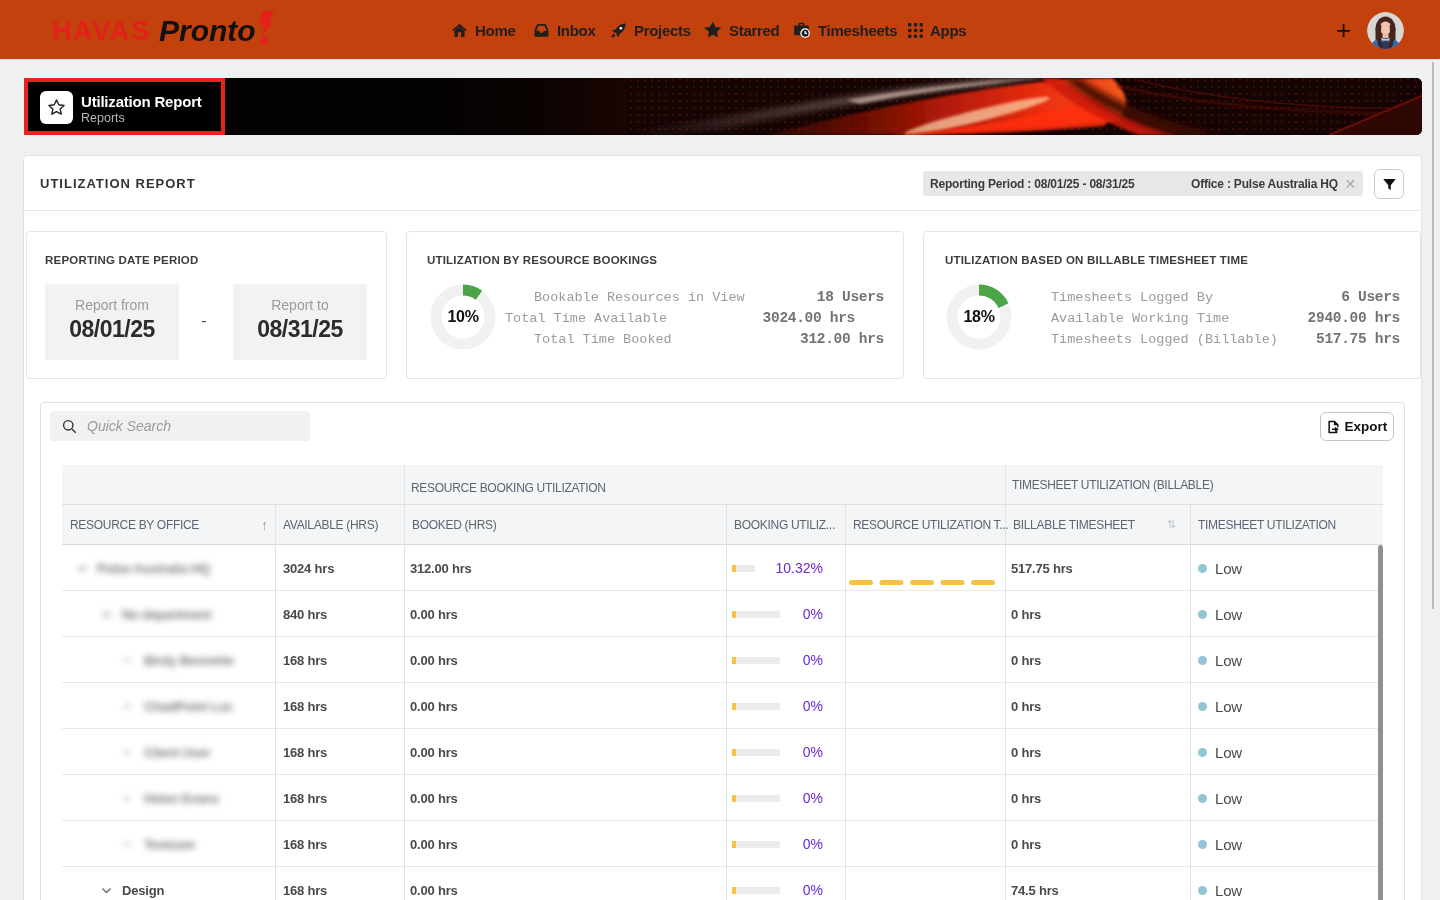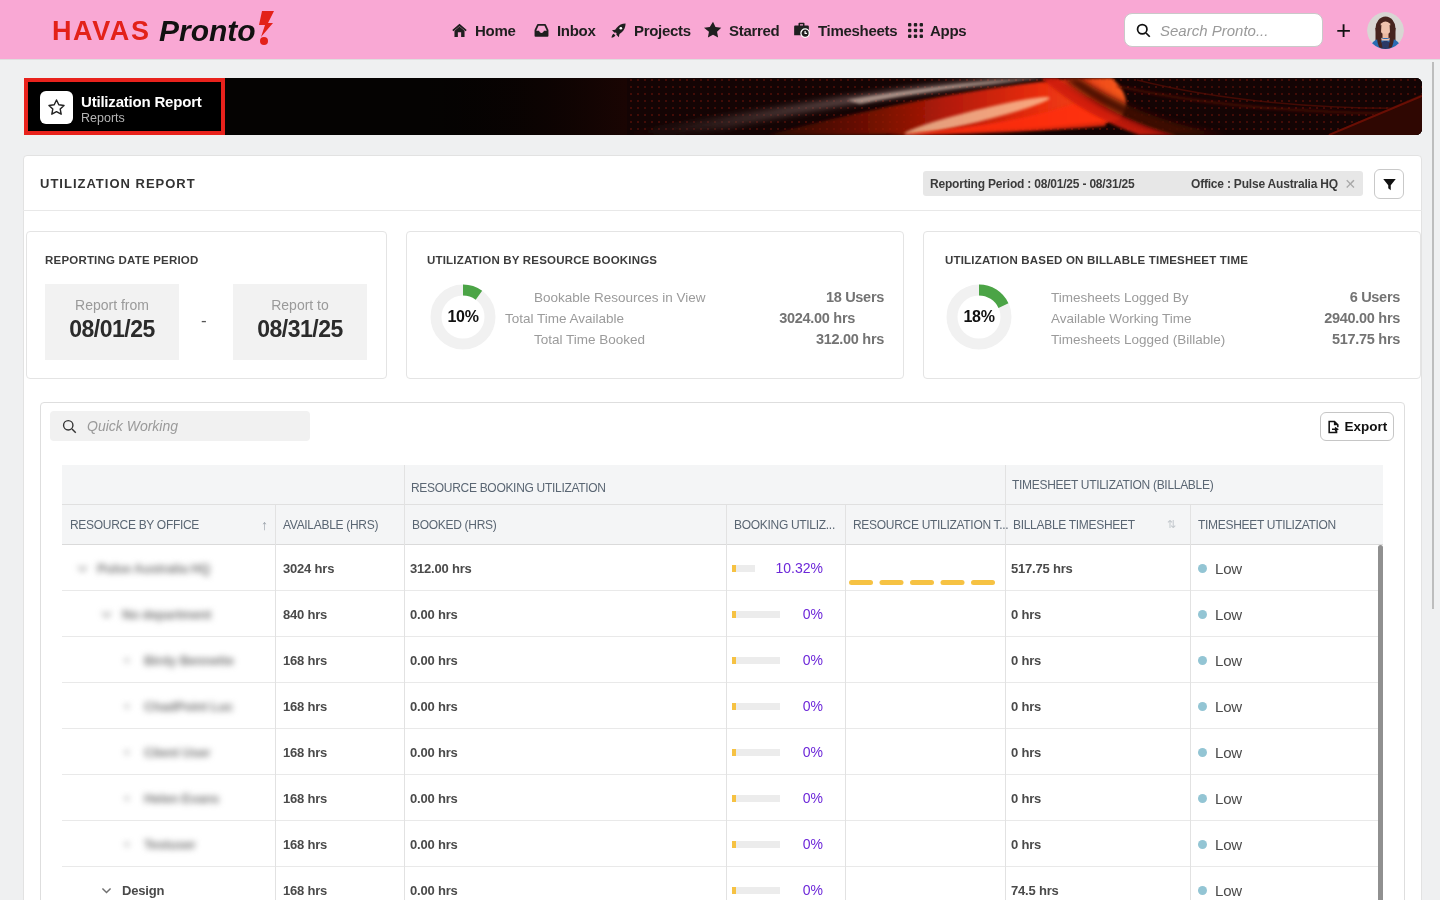--- a/index.html
+++ b/index.html
@@ -1,20 +1,20 @@
 <!DOCTYPE html>
 <html><head>
 <meta charset="utf-8">
 <style>
 * { margin:0; padding:0; box-sizing:border-box; }
 html,body { width:1440px; height:900px; overflow:hidden; }
 body { background:#eff0f1; font-family:"Liberation Sans", sans-serif; position:relative; }
 
 
-.tophdr { position:absolute; left:0; top:0; width:1440px; height:60px; background:#f9a8d4; border-bottom:1px solid #dfdfdf; }
+.tophdr { position:absolute; left:0; top:0; width:1440px; height:60px; background:#c2410c; border-bottom:1px solid #dfdfdf; }
 .logo { position:absolute; left:52px; top:10px; height:40px; }
 .nav { position:absolute; top:0; height:60px; display:flex; align-items:center; color:#1f1f1f; font-weight:700; font-size:15px; letter-spacing:-0.3px; }
 .navitem { display:flex; align-items:center; gap:7px; }
 .navitem svg { display:block; }
 .srchbox { position:absolute; left:1124px; top:13px; width:199px; height:34px; border:1px solid #c9c9c9; border-radius:8px; background:#fff; display:flex; align-items:center; padding-left:11px; gap:9px; }
 .srchbox .ph { color:#9a9a9a; font-style:italic; font-size:15px; }
 .plus { position:absolute; left:1336px; top:15px; font-size:26px; font-weight:400; color:#111; }
 .avatar { position:absolute; left:1367px; top:12px; width:37px; height:37px; border-radius:50%; overflow:hidden; }
 
 
@@ -34,21 +34,21 @@
 
 
 .scard { position:absolute; top:231px; height:148px; background:#fff; border:1px solid #e4e4e4; border-radius:4px; }
 .sc-title { position:absolute; top:254px; font-size:11.5px; font-weight:700; letter-spacing:0.2px; color:#3c3c3c; }
 .datebox { position:absolute; top:284px; width:134px; height:76px; background:#f2f2f2; text-align:center; }
 .datebox .lbl { margin-top:13px; color:#9a9a9a; font-size:14px; }
 .datebox .val { margin-top:3px; color:#2b2b2b; font-size:23px; font-weight:700; letter-spacing:-0.5px; }
 .dash { position:absolute; left:201px; top:311px; color:#555; font-size:17px; }
 .donut { position:absolute; width:66px; height:66px; }
 .donut .pct2 { position:absolute; left:0; top:0; width:66px; height:66px; display:flex; align-items:center; justify-content:center; font-weight:700; font-size:16px; color:#111; letter-spacing:-0.3px; }
-.srow { position:absolute; font-size:13.5px; height:16px; }
+.srow { position:absolute; font-size:13.5px; height:16px;font-family:Liberation Mono, monospace; }
 .srow .lab { color:#9b9b9b; }
 .srow .val { position:absolute; right:0; top:-1px; color:#737373; font-weight:700; font-size:14.5px; letter-spacing:-0.3px; }
 
 
 .tcard { position:absolute; left:40px; top:402px; width:1365px; height:513px; background:#fff; border:1px solid #dedede; border-radius:4px; }
 .qsearch { position:absolute; left:50px; top:411px; width:260px; height:30px; background:#f1f1f1; border-radius:4px; display:flex; align-items:center; padding-left:12px; gap:10px; }
 .qsearch .ph { color:#9a9a9a; font-style:italic; font-size:14px; }
 .exportbtn { position:absolute; left:1320px; top:412px; width:74px; height:29px; background:#fff; border:1px solid #c6c6c6; border-radius:6px; display:flex; align-items:center; justify-content:center; gap:5px; font-size:13.5px; font-weight:700; color:#111; }
 
 .vline { position:absolute; width:1px; background:#e2e2e2; }
@@ -133,27 +133,20 @@
             <rect x="5.8" y="5.8" width="3.4" height="3.4" rx="1"></rect>
             <rect x="11.6" y="5.8" width="3.4" height="3.4" rx="1"></rect>
             <rect x="0" y="11.6" width="3.4" height="3.4" rx="1"></rect>
             <rect x="5.8" y="11.6" width="3.4" height="3.4" rx="1"></rect>
             <rect x="11.6" y="11.6" width="3.4" height="3.4" rx="1"></rect>
           </g>
         </svg>
         <span>Apps</span>
       </div>
     </div>
-  <div class="srchbox">
-    <svg width="15" height="15" viewBox="0 0 24 24" fill="none" stroke="#111" stroke-width="2.8">
-        <circle cx="10" cy="10" r="7.5"></circle>
-        <path d="M16 16 L22 22"></path>
-      </svg>
-    <span class="ph">Search Pronto...</span>
-  </div>
   <div class="plus">+</div>
   <div class="avatar">
     <svg width="37" height="37" viewBox="0 0 37 37">
       <circle cx="18.5" cy="18.5" r="18.5" fill="#d8d6d3"></circle>
       <ellipse cx="18.5" cy="16.5" rx="10" ry="12" fill="#46241e"></ellipse>
       <path d="M8.5 16 h20 v12 a6 6 0 0 1 -6 6 h-8 a6 6 0 0 1 -6 -6 Z" fill="#46241e"></path>
       <ellipse cx="18.5" cy="16" rx="5.7" ry="6.6" fill="#efc3ae"></ellipse>
       <path d="M15.5 21.5 h6 v5 h-6 Z" fill="#eabaa2" fill-opacity="1"></path>
       <path d="M2.5 37 C4.5 28.5 10.5 26 18.5 26 C26.5 26 32.5 28.5 34.5 37 Z" fill="#2a6cb3"></path>
       <path d="M12.5 37 C13 31 15 29 18.5 29 C22 29 24 31 24.5 37 Z" fill="#2c3a66"></path>
@@ -277,21 +270,21 @@
 <div class="srow" style="left:1051px; top:290px; width:349px;"><span class="lab">Timesheets Logged By</span><span class="val">6 Users</span></div>
 <div class="srow" style="left:1051px; top:311px; width:349px;"><span class="lab">Available Working Time</span><span class="val">2940.00 hrs</span></div>
 <div class="srow" style="left:1051px; top:332px; width:349px;"><span class="lab">Timesheets Logged (Billable)</span><span class="val">517.75 hrs</span></div>
 
 <div class="tcard"></div>
 <div class="qsearch">
   <svg width="15" height="15" viewBox="0 0 24 24" fill="none" stroke="#333" stroke-width="2.2">
       <circle cx="10" cy="10" r="7.5"></circle>
       <path d="M16 16 L22 22"></path>
     </svg>
-  <span class="ph">Quick Working</span>
+  <span class="ph">Quick Search</span>
 </div>
 <div class="exportbtn">
   <svg width="13" height="14" viewBox="0 0 20 22">
       <path d="M2 1 h10 l6 6 v4.2 h-2.4 V8.4 h-5 V3.4 H4.4 v15.2 h8.8 v-2.2 h2.8 v4.6 H2 Z" fill="#111"></path>
       <path d="M12.2 10.6 l6.3 3.9 -6.3 3.9 v-2.6 h-4.6 v-2.6 h4.6 Z" fill="#111"></path>
     </svg>
   <span>Export</span>
 </div>
 
 <div id="tablewrap">

